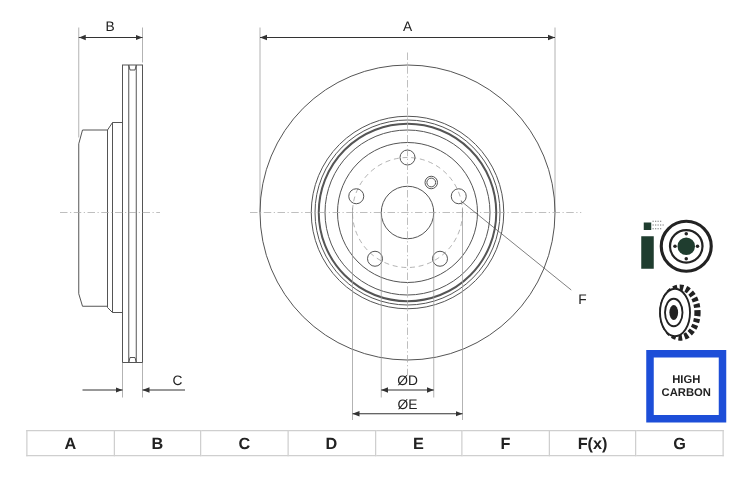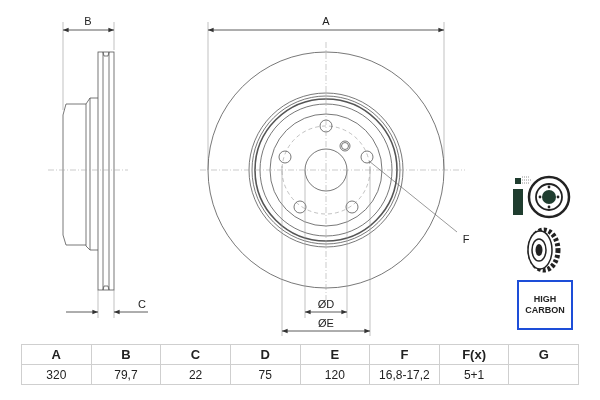--- a/index.html
+++ b/index.html
@@ -1,21 +1,21 @@
 <!DOCTYPE html>
 <html><head>
 <meta charset="utf-8">
 <style>
   html, body { margin:0; padding:0; background:#ffffff; }
   body { width:600px; height:400px; position:relative; overflow:hidden;
          font-family:"Liberation Sans", sans-serif; color:#222; }
   svg.drawing { position:absolute; left:0; top:0; width:600px; height:340px; }
   .lbl { font-family:"Liberation Sans", sans-serif; font-size:11px; fill:#222; }
   .hc-box { position:absolute; left:517px; top:280px; width:52px; height:46px;
-            border:2px solid #1d4ed8; display:flex; flex-direction:column;
+            border:6px solid #1d4ed8; display:flex; flex-direction:column;
             align-items:center; justify-content:center; font-weight:bold;
             font-size:9px; line-height:11px; color:#222; text-align:center; }
   table.spec { position:absolute; left:21px; top:344px; width:558px;
                border-collapse:collapse; table-layout:fixed; }
   table.spec td { border:1px solid #cfcfcf; text-align:center; height:19px;
                   padding:0; font-size:12px; color:#222; }
   table.spec tr.head td { font-weight:bold; font-size:13px; }
 </style>
 </head>
 <body>
@@ -129,24 +129,14 @@
       <tr class="head">
     <td>A</td>
     <td>B</td>
     <td>C</td>
     <td>D</td>
     <td>E</td>
     <td>F</td>
     <td>F(x)</td>
     <td>G</td>
   </tr>
-  <tr>
-    <td>320</td>
-    <td>79,7</td>
-    <td>22</td>
-    <td>75</td>
-    <td>120</td>
-    <td>16,8-17,2</td>
-    <td>5+1</td>
-    <td></td>
-  </tr>
 </tbody>
   </table>
 
 </body></html>

